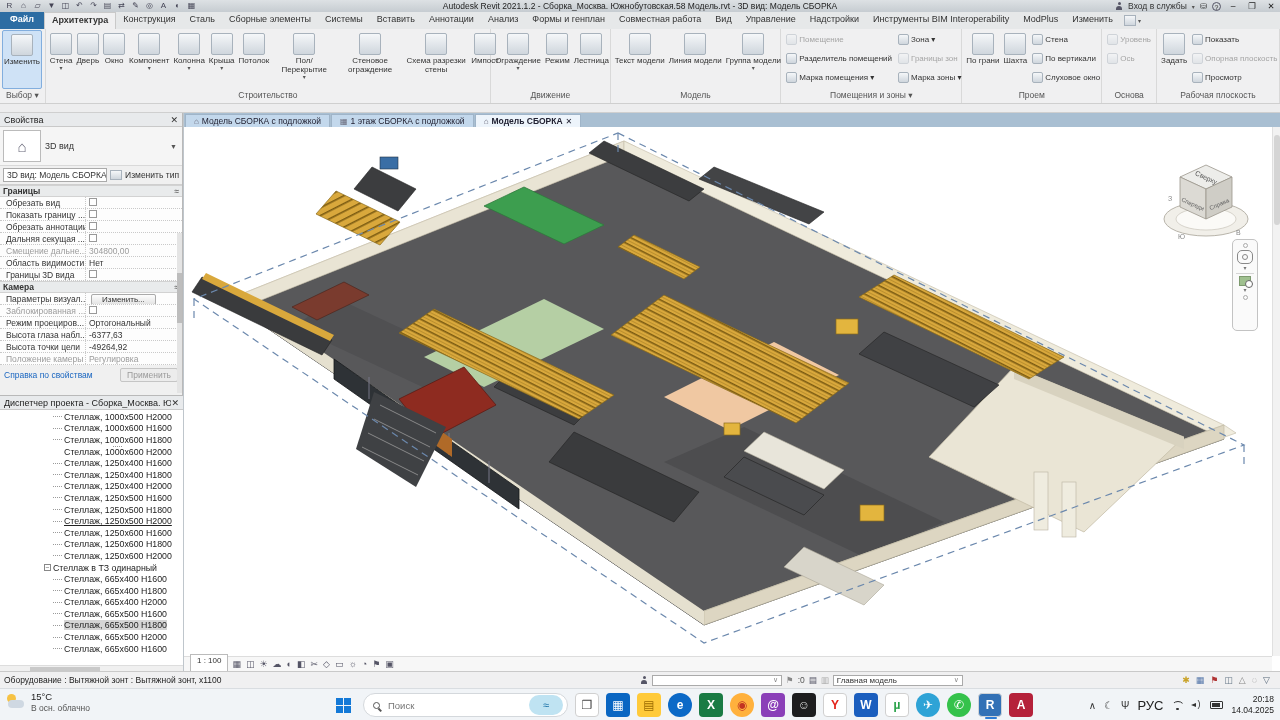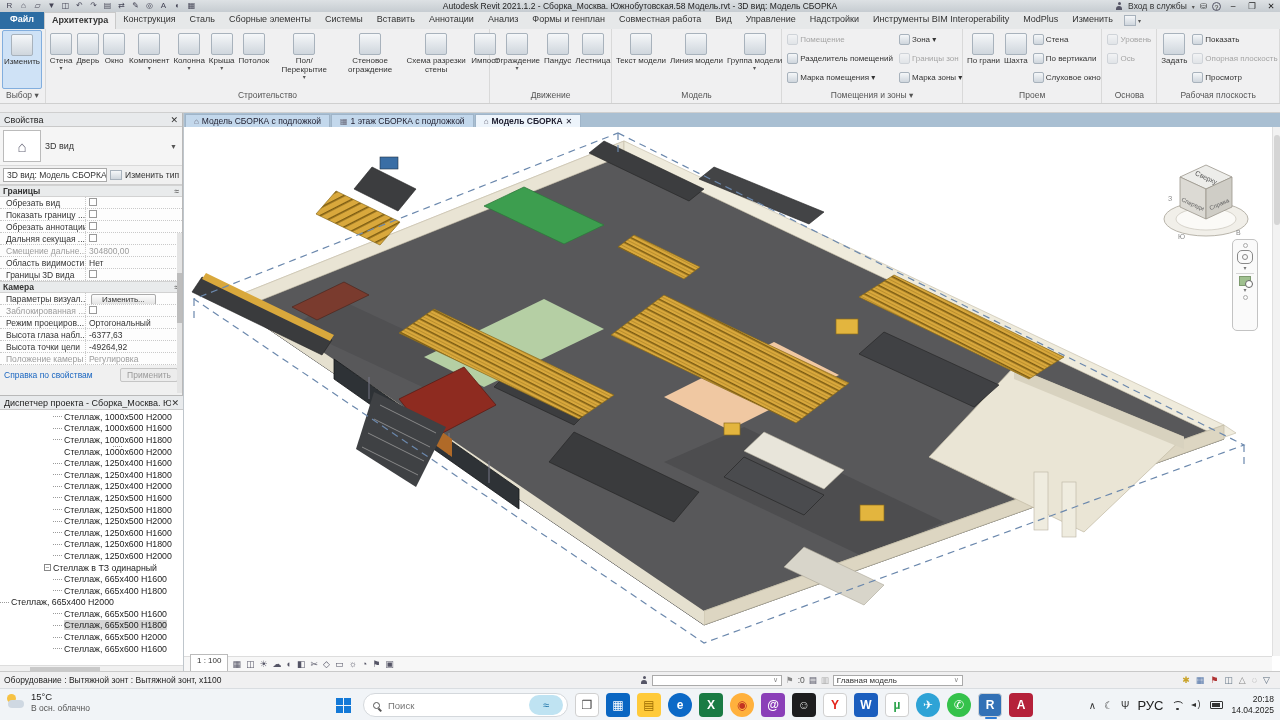--- a/index.html
+++ b/index.html
@@ -302,21 +302,21 @@
         <div class="rbtns">
 
             <div class="rb b-lg">
               <span class="ric"></span>
               <span class="lbl">Ограждение</span>
               <span class="arrow">▾</span>
             </div>
 
             <div class="rb b-lg">
               <span class="ric"></span>
-              <span class="lbl">Пандус</span>
+              <span class="lbl">Режим</span>
 
             </div>
 
             <div class="rb b-lg">
               <span class="ric"></span>
               <span class="lbl">Лестница</span>
 
             </div>
           </div>
         <div class="glabel">Движение</div>
@@ -692,21 +692,21 @@
             <span class="dash"></span>
             <span class="tl">Стеллаж, 1250x500 H1600</span>
           </div>
 
           <div class="titem" style="padding-left: 53px;">
 
             <span class="dash"></span>
             <span class="tl">Стеллаж, 1250x500 H1800</span>
           </div>
 
-          <div class="titem" style="padding-left: 53px;">
+          <div class="titem" style="padding-left: 53px; text-decoration: underline;">
 
             <span class="dash"></span>
             <span class="tl">Стеллаж, 1250x500 H2000</span>
           </div>
 
           <div class="titem" style="padding-left: 53px;">
 
             <span class="dash"></span>
             <span class="tl">Стеллаж, 1250x600 H1600</span>
           </div>
@@ -734,21 +734,21 @@
             <span class="dash"></span>
             <span class="tl">Стеллаж, 665x400 H1600</span>
           </div>
 
           <div class="titem" style="padding-left: 53px;">
 
             <span class="dash"></span>
             <span class="tl">Стеллаж, 665x400 H1800</span>
           </div>
 
-          <div class="titem" style="">
+          <div class="titem" style="padding-left: 53px;">
 
             <span class="dash"></span>
             <span class="tl">Стеллаж, 665x400 H2000</span>
           </div>
 
           <div class="titem" style="padding-left: 53px;">
 
             <span class="dash"></span>
             <span class="tl">Стеллаж, 665x500 H1600</span>
           </div>

